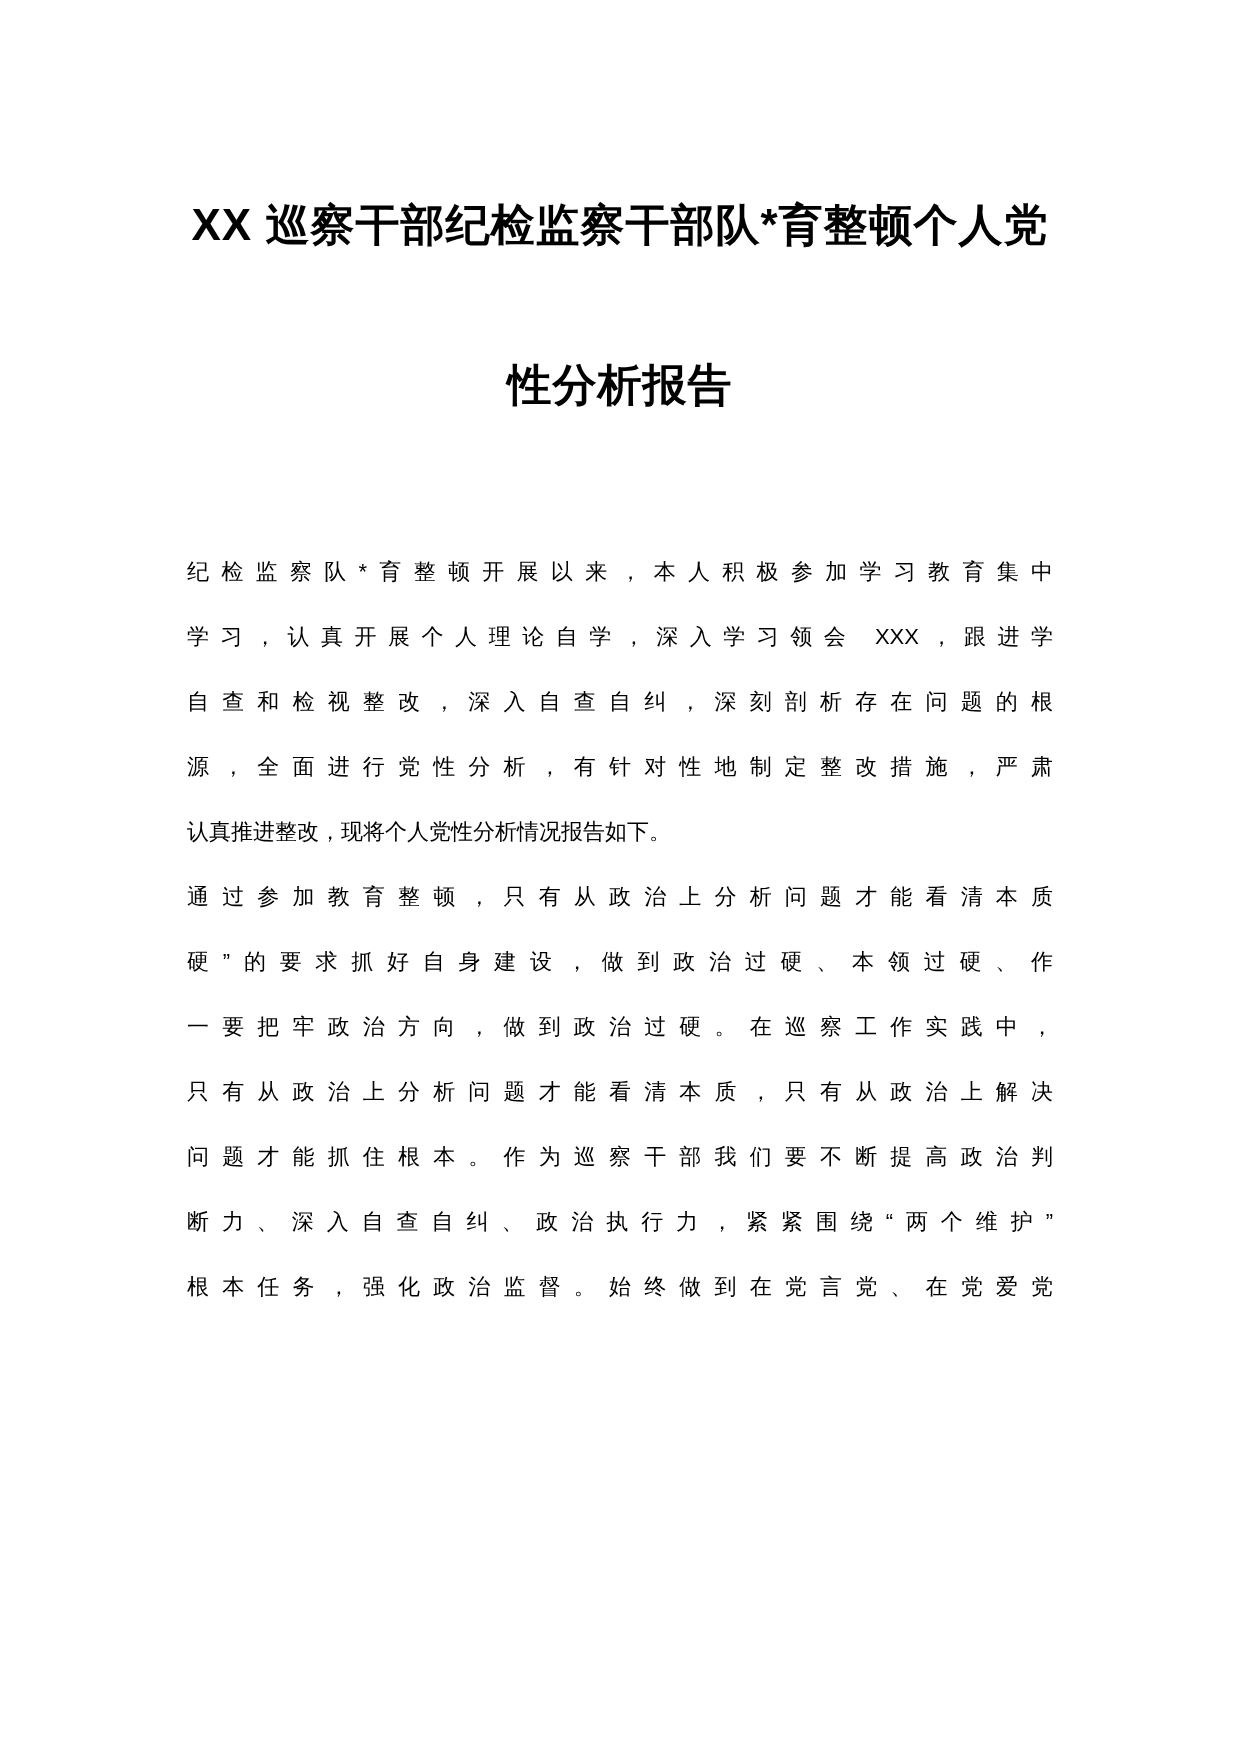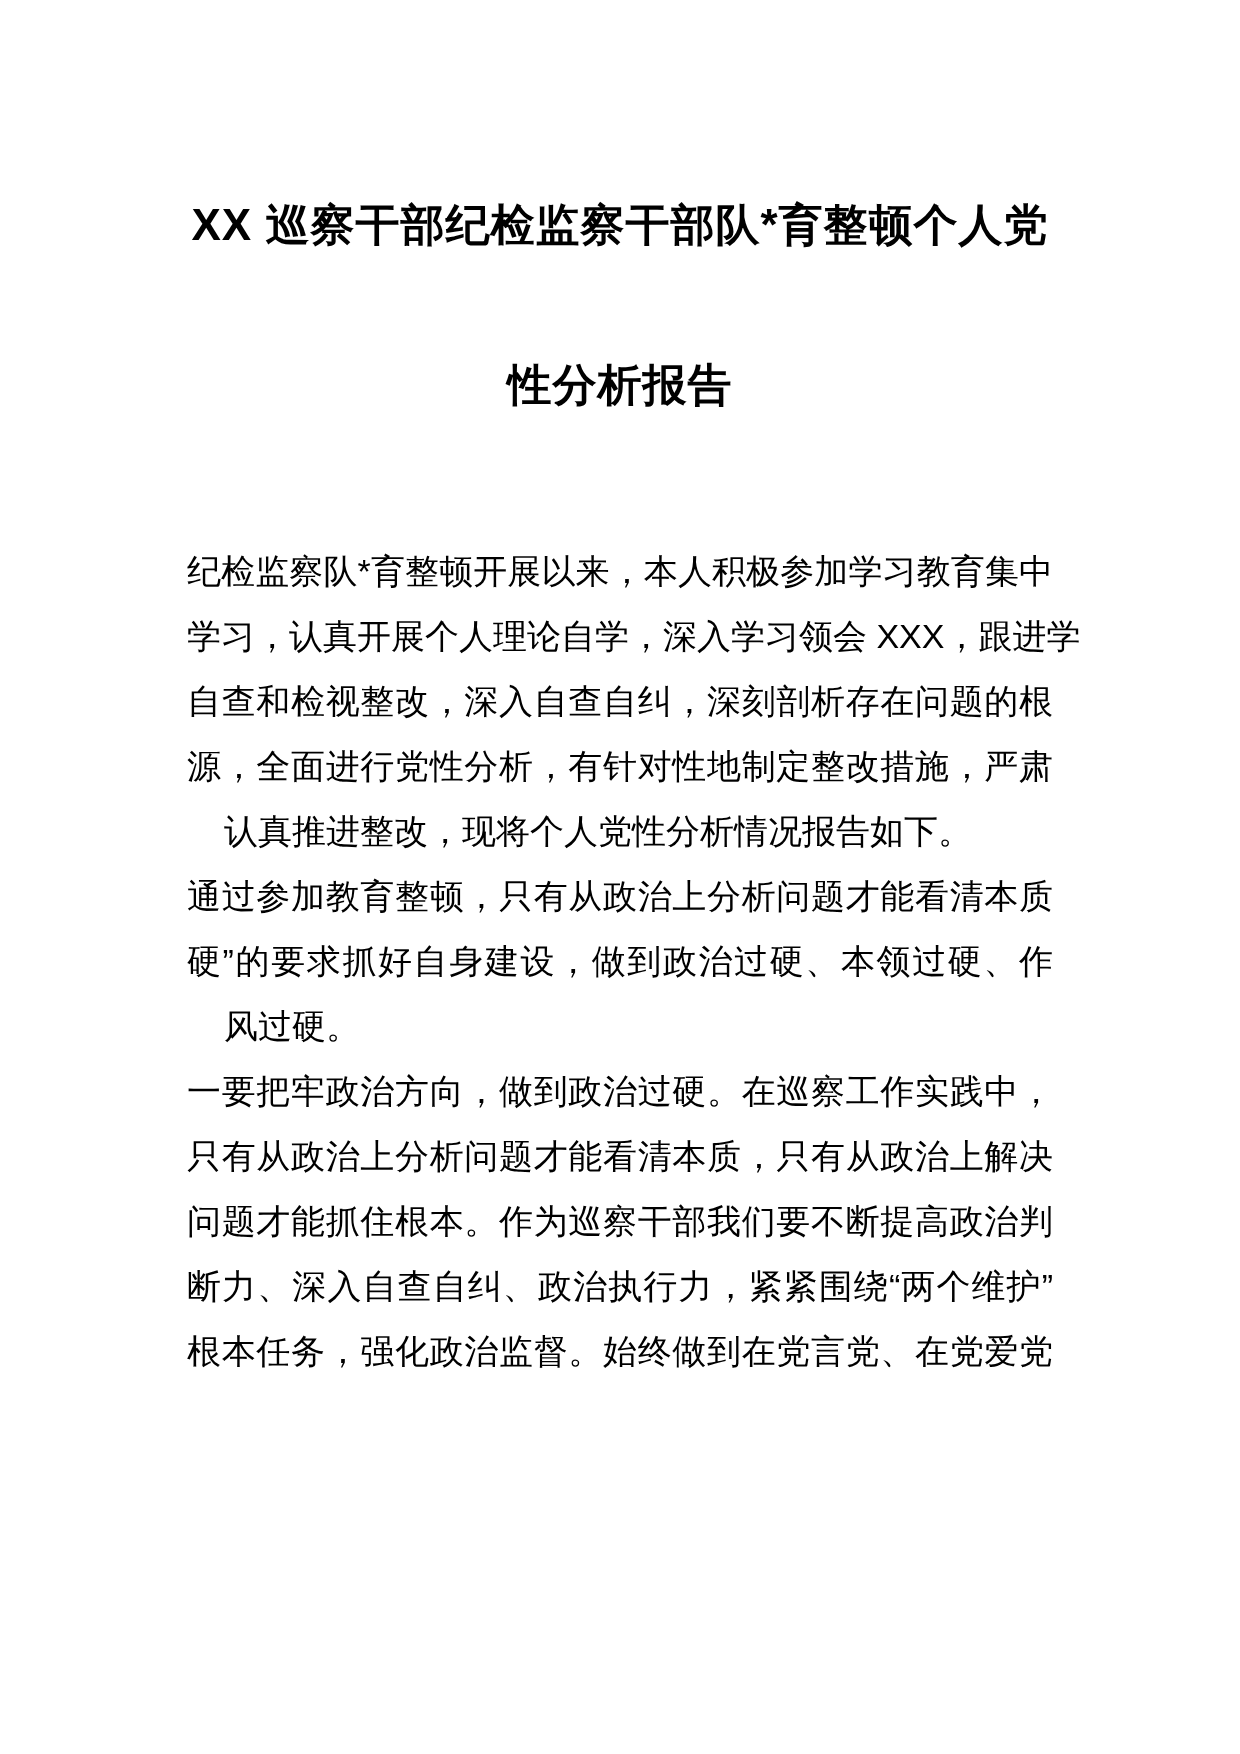--- a/index.html
+++ b/index.html
@@ -18,51 +18,49 @@
     padding-top: 145px;
     text-align: center;
     font-size: 44px;
     font-weight: 700;
     line-height: 160px;
     letter-spacing: 1px;
   }
   .doc-title .title-line { display: block; }
   .doc-body {
     margin: 74px 187px 0 187px;
-    font-size: 34px;
+    font-size: 22px;
     line-height: 65px;
     font-weight: 400;
   }
   .body-line {
     text-align: justify;
     text-align-last: justify;
     white-space: nowrap;
   }
   .body-line.para-end {
     text-align-last: left;
-    margin-left: 37px;
   }
 </style>
 </head>
 <body>
 
 <div class="page">
   <h1 class="doc-title">
     <span class="title-line">XX 巡察干部纪检监察干部队*育整顿个人党</span>
     <span class="title-line">性分析报告</span>
   </h1>
 
   <div class="doc-body">
       <div class="body-line">纪检监察队*育整顿开展以来，本人积极参加学习教育集中</div>
       <div class="body-line">学习，认真开展个人理论自学，深入学习领会 XXX，跟进学</div>
       <div class="body-line">自查和检视整改，深入自查自纠，深刻剖析存在问题的根</div>
       <div class="body-line">源，全面进行党性分析，有针对性地制定整改措施，严肃</div>
       <div class="body-line para-end">认真推进整改，现将个人党性分析情况报告如下。</div>
       <div class="body-line">通过参加教育整顿，只有从政治上分析问题才能看清本质</div>
       <div class="body-line">硬”的要求抓好自身建设，做到政治过硬、本领过硬、作</div>
-      <div class="body-line para-end">风过硬。</div>
       <div class="body-line">一要把牢政治方向，做到政治过硬。在巡察工作实践中，</div>
       <div class="body-line">只有从政治上分析问题才能看清本质，只有从政治上解决</div>
       <div class="body-line">问题才能抓住根本。作为巡察干部我们要不断提高政治判</div>
       <div class="body-line">断力、深入自查自纠、政治执行力，紧紧围绕“两个维护”</div>
       <div class="body-line">根本任务，强化政治监督。始终做到在党言党、在党爱党</div>
     </div>
 </div>
 
 </body></html>

